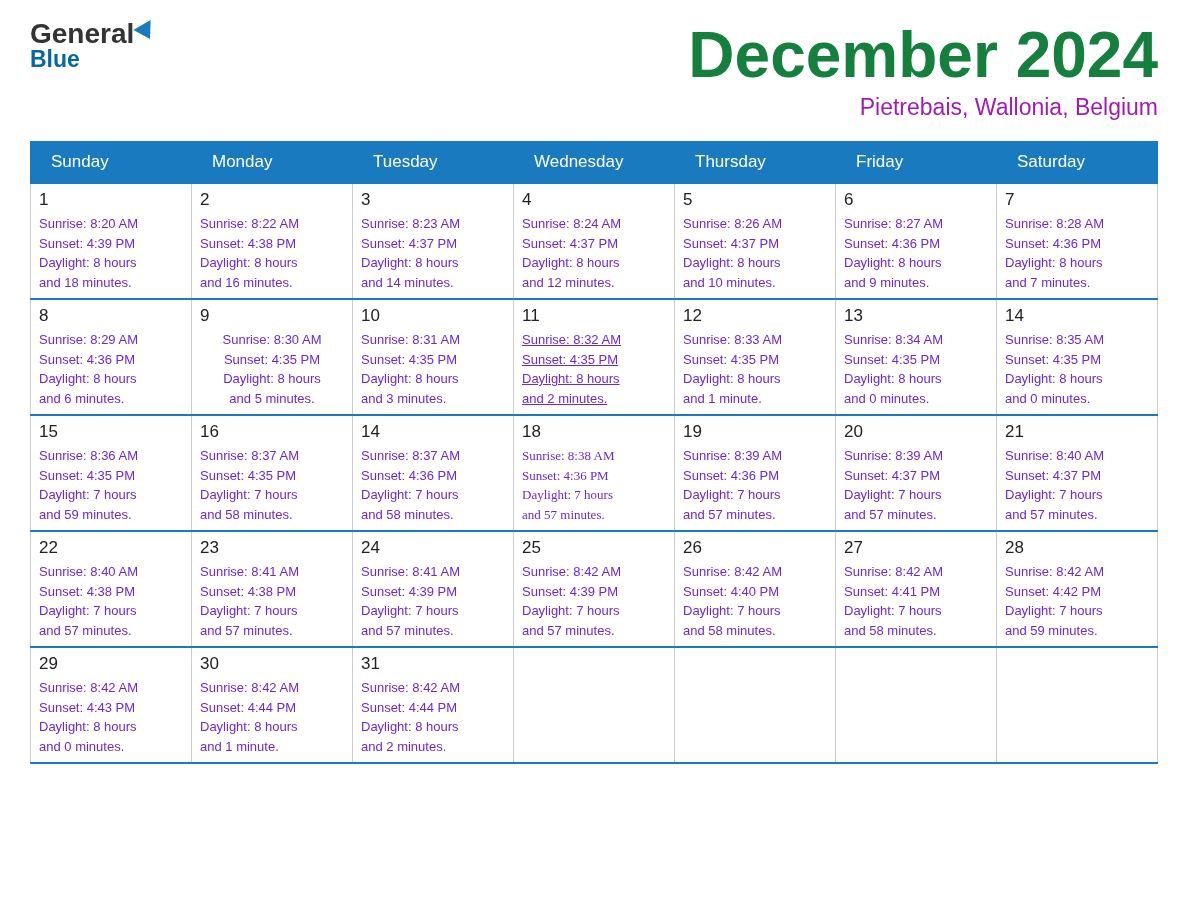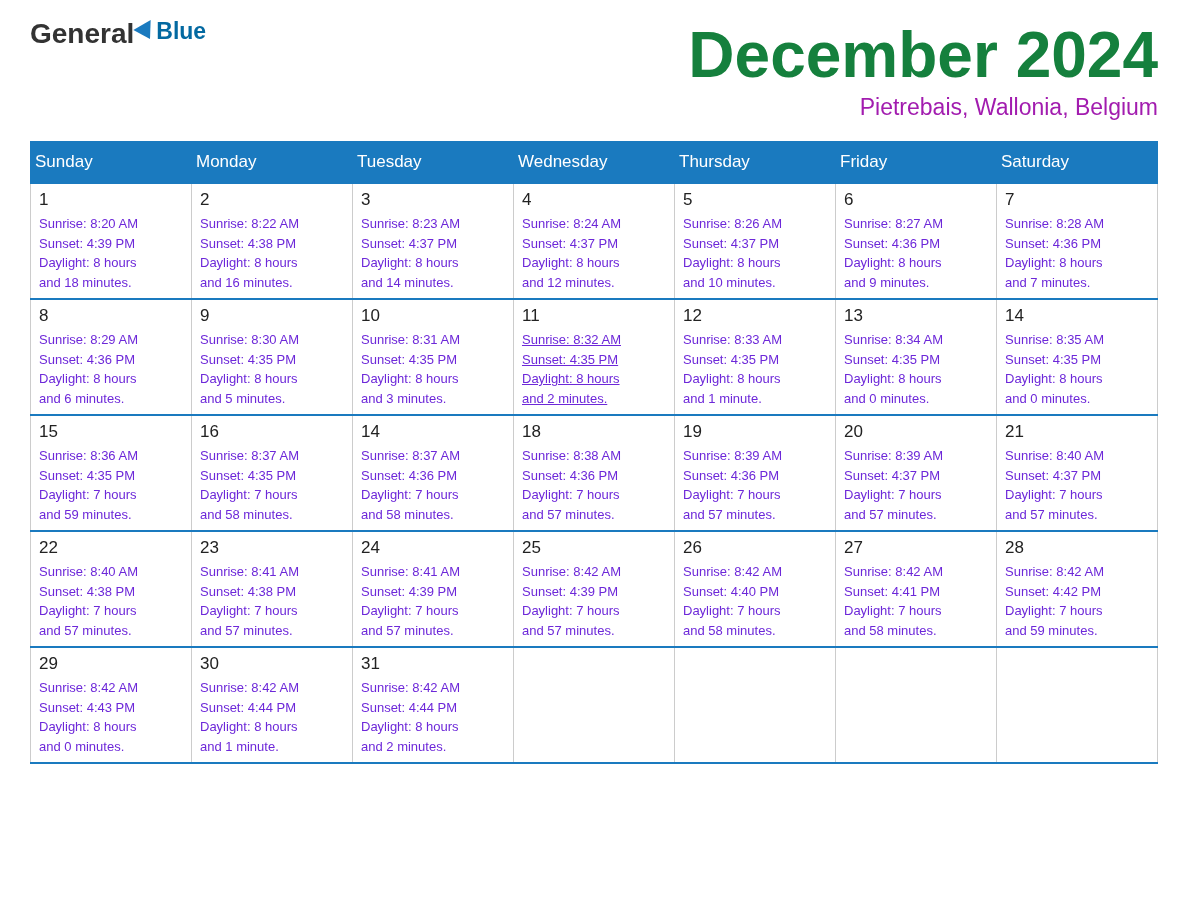--- a/index.html
+++ b/index.html
@@ -11,21 +11,21 @@
       padding: 20px 30px;
     }
     .header {
       display: flex;
       justify-content: space-between;
       align-items: flex-start;
       margin-bottom: 20px;
     }
     .logo {
       display: flex;
-      flex-direction: row;
+      flex-direction: column;
       align-items: flex-start;
     }
     .logo-general {
       font-size: 28px;
       font-weight: bold;
       color: #333;
       line-height: 1;
     }
     .logo-blue {
       font-size: 23px;
@@ -67,21 +67,21 @@
     .calendar {
       width: 100%;
       border-collapse: collapse;
       border: 1px solid #1a7abf;
     }
     .calendar th {
       background-color: #1a7abf;
       color: #fff;
       font-size: 17px;
       font-weight: normal;
-      padding: 10px 4px;
+      padding: 10px 20px;
       text-align: left;
       border: 1px solid #1a7abf;
     }
     .calendar td {
       vertical-align: top;
       padding: 6px 8px;
       border: 1px solid #ccc;
       width: 14.28%;
       min-height: 100px;
     }
@@ -190,21 +190,21 @@
       <tr>
         <td>
           <span class="day-number">8</span>
           <div class="day-info" style="white-space: pre-line;">Sunrise: 8:29 AM
 Sunset: 4:36 PM
 Daylight: 8 hours
 and 6 minutes.</div>
         </td>
         <td>
           <span class="day-number">9</span>
-          <div class="day-info" style="white-space: pre-line;">Sunrise: 8:30 AM
+          <div class="day-info" style="white-space: pre-line; text-align: center;">Sunrise: 8:30 AM
 Sunset: 4:35 PM
 Daylight: 8 hours
 and 5 minutes.</div>
         </td>
         <td>
           <span class="day-number">10</span>
           <div class="day-info" style="white-space: pre-line;">Sunrise: 8:31 AM
 Sunset: 4:35 PM
 Daylight: 8 hours
 and 3 minutes.</div>
@@ -255,21 +255,21 @@
         </td>
         <td>
           <span class="day-number">14</span>
           <div class="day-info" style="white-space: pre-line;">Sunrise: 8:37 AM
 Sunset: 4:36 PM
 Daylight: 7 hours
 and 58 minutes.</div>
         </td>
         <td>
           <span class="day-number">18</span>
-          <div class="day-info" style="white-space: pre-line;">Sunrise: 8:38 AM
+          <div class="day-info" style="white-space: pre-line; font-family: Liberation Serif, serif;">Sunrise: 8:38 AM
 Sunset: 4:36 PM
 Daylight: 7 hours
 and 57 minutes.</div>
         </td>
         <td>
           <span class="day-number">19</span>
           <div class="day-info" style="white-space: pre-line;">Sunrise: 8:39 AM
 Sunset: 4:36 PM
 Daylight: 7 hours
 and 57 minutes.</div>

